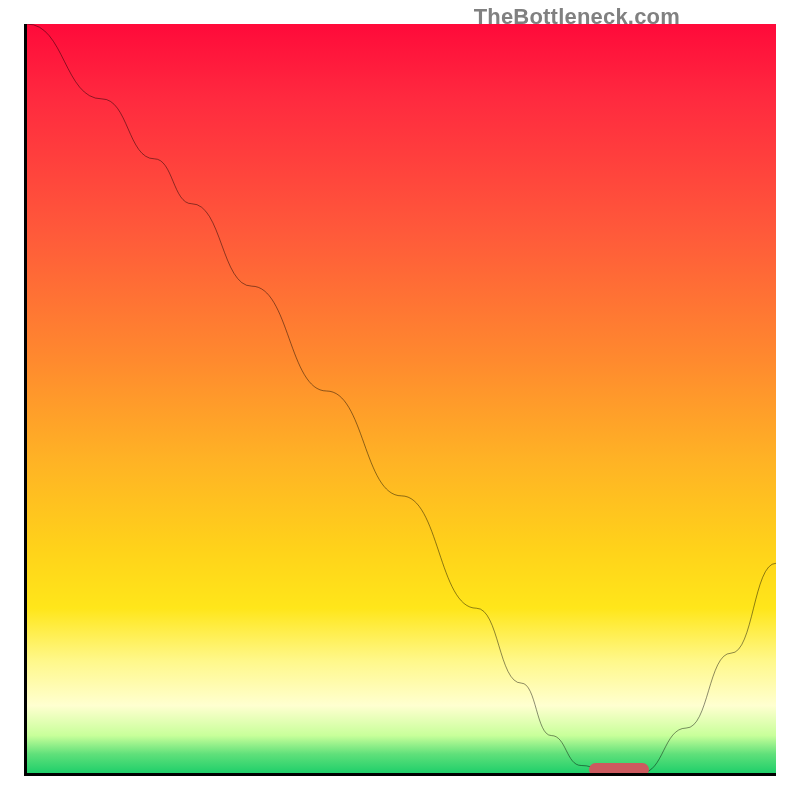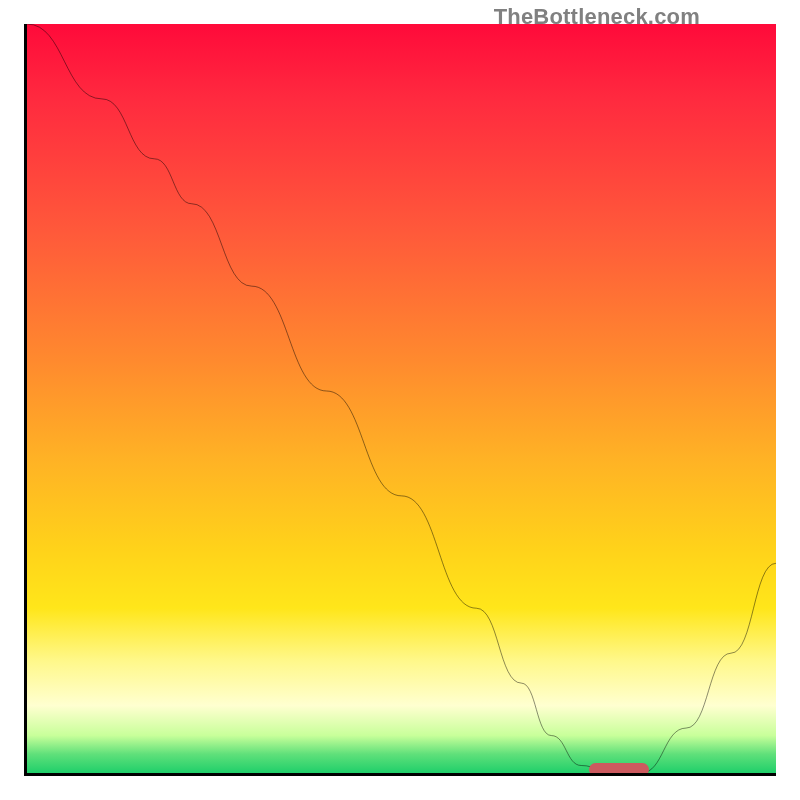--- a/index.html
+++ b/index.html
@@ -8,21 +8,20 @@
     width: 800px;
     height: 800px;
     background: #ffffff;
     font-family: Arial, Helvetica, sans-serif;
     overflow: hidden;
   }
   .wrap {
     position: relative;
     width: 692px;
     height: 800px;
-    padding-left: 20px;
   }
   .watermark {
     position: absolute;
     top: 4px;
     right: 12px;
     color: #808080;
     font-size: 22px;
     font-weight: 600;
     letter-spacing: 0.2px;
     z-index: 5;

